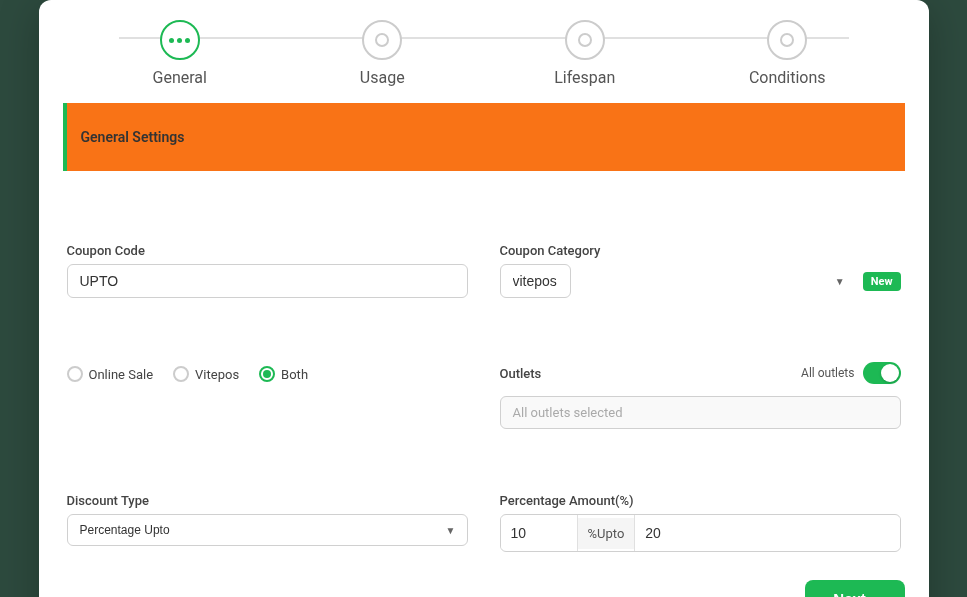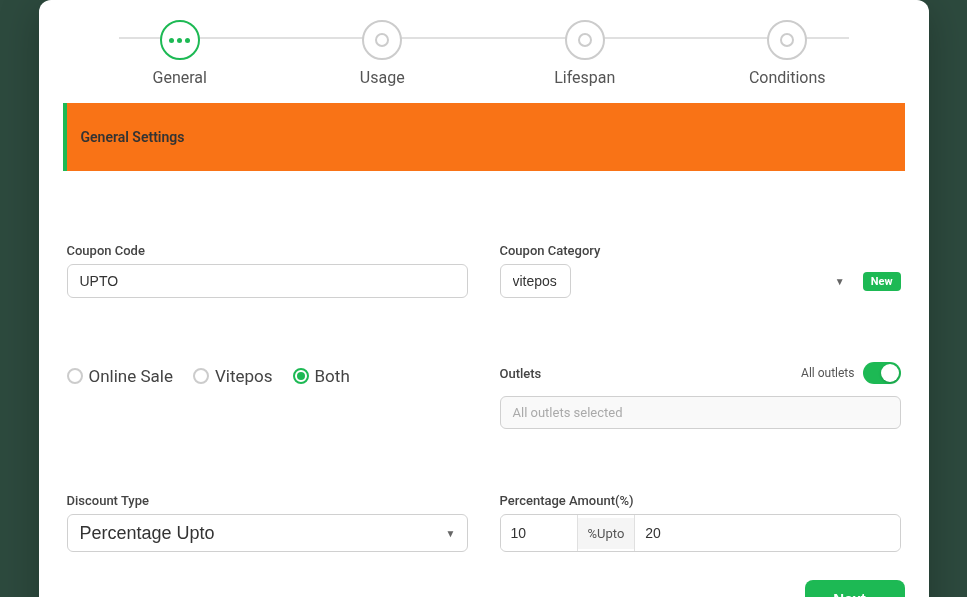--- a/index.html
+++ b/index.html
@@ -233,21 +233,21 @@
     .radio-group {
       display: flex;
       align-items: center;
       gap: 20px;
       padding-top: 4px;
     }
     .radio-label {
       display: flex;
       align-items: center;
       gap: 6px;
-      font-size: 17px;
+      font-size: 13px;
       color: #444;
       cursor: pointer;
     }
     .radio-circle {
       width: 16px;
       height: 16px;
       border-radius: 50%;
       border: 2px solid #ccc;
       display: flex;
       align-items: center;
@@ -277,21 +277,21 @@
       transform: translateY(-50%);
       font-size: 10px;
       color: #666;
       pointer-events: none;
     }
     .discount-select {
       width: 100%;
       border: 1px solid #d0d0d0;
       border-radius: 6px;
       padding: 8px 12px;
-      font-size: 18px;
+      font-size: 12px;
       color: #333;
       background: #fff;
       appearance: none;
       -webkit-appearance: none;
       cursor: pointer;
       outline: none;
     }
 
     
     .percentage-row {

